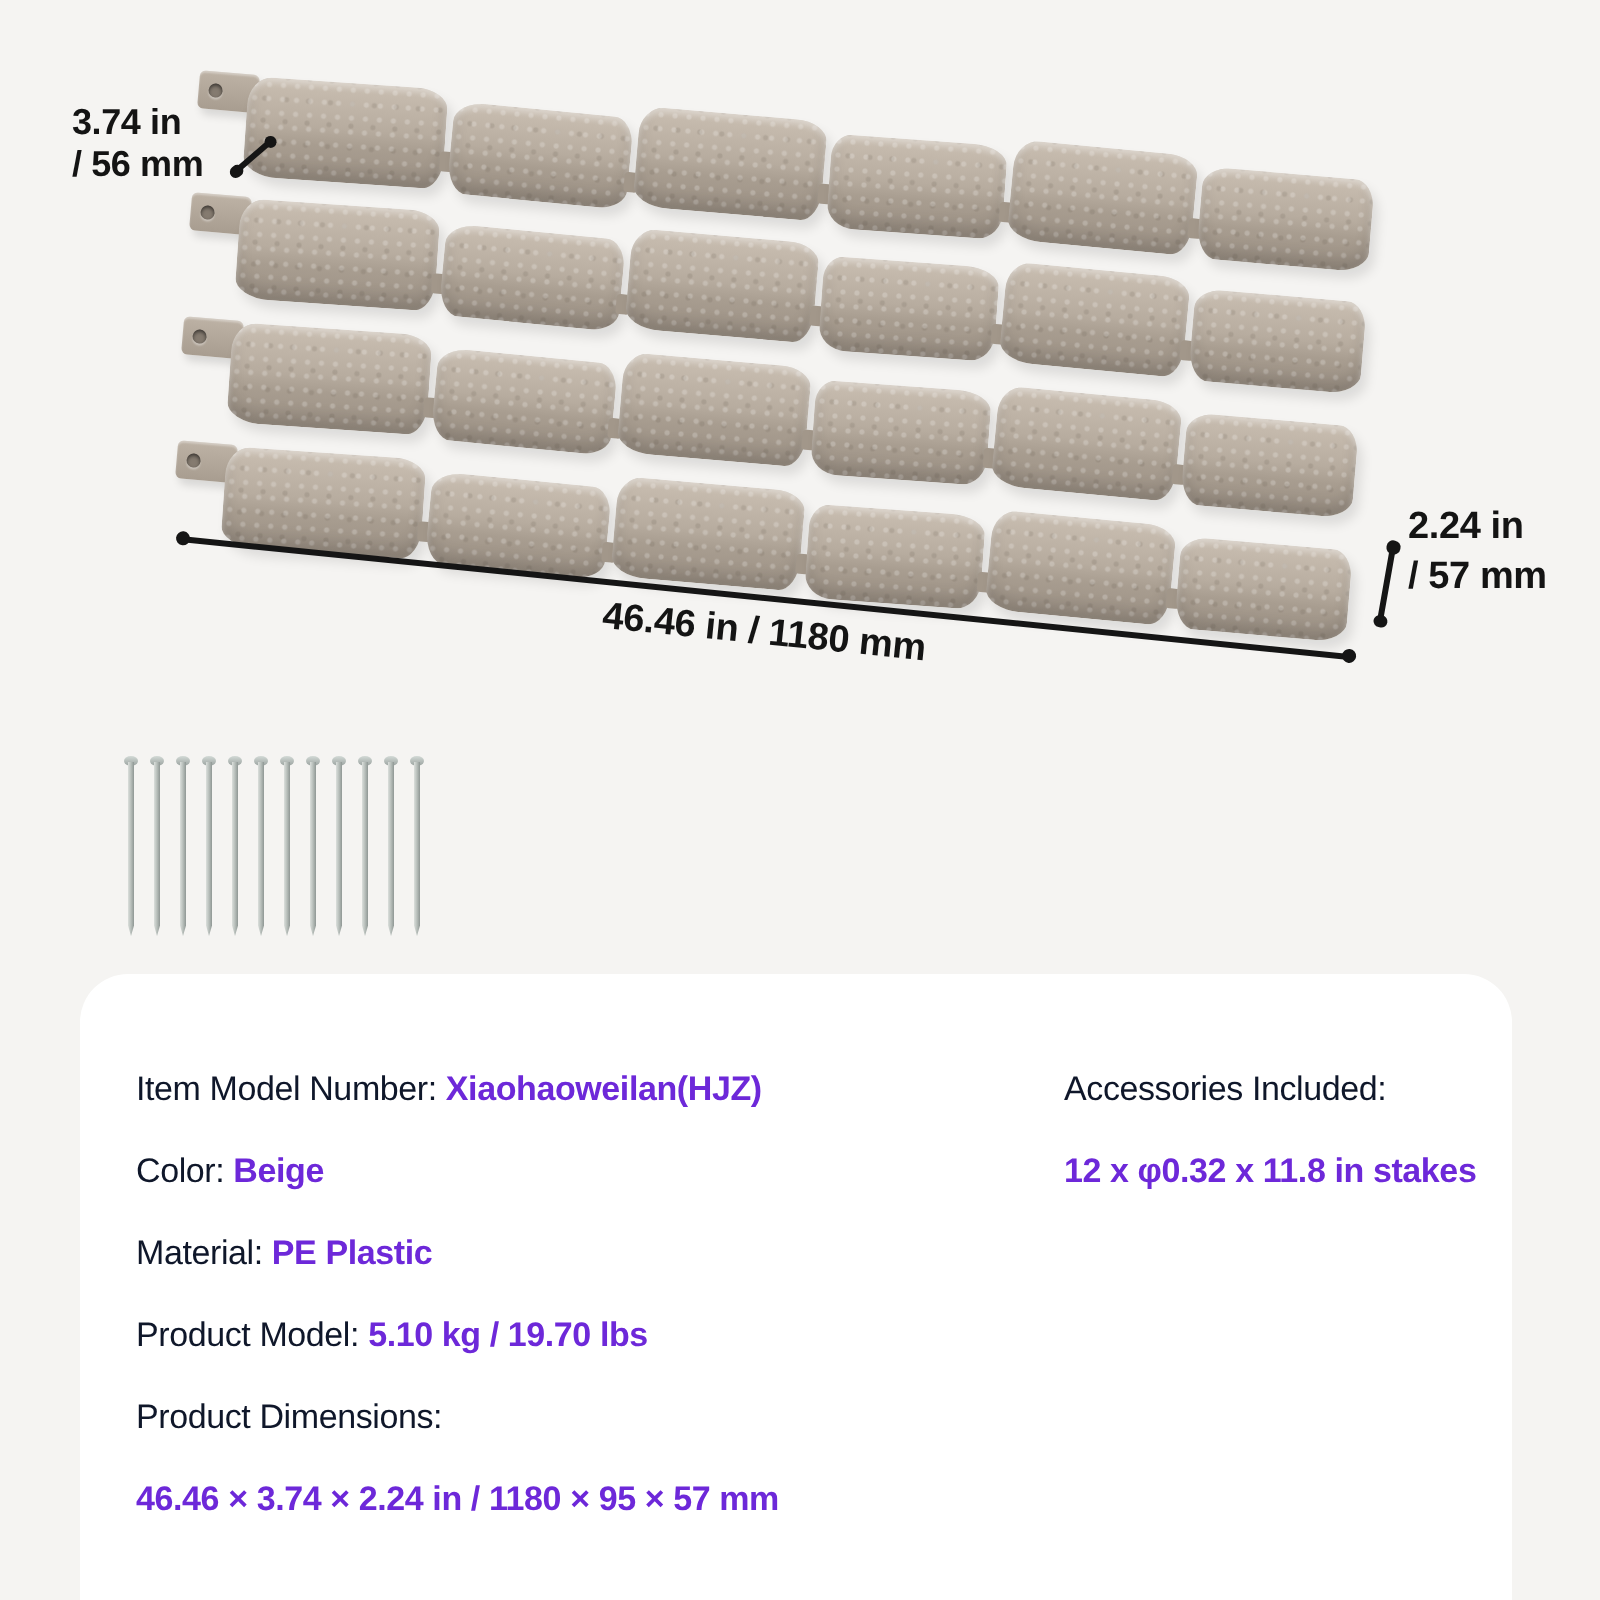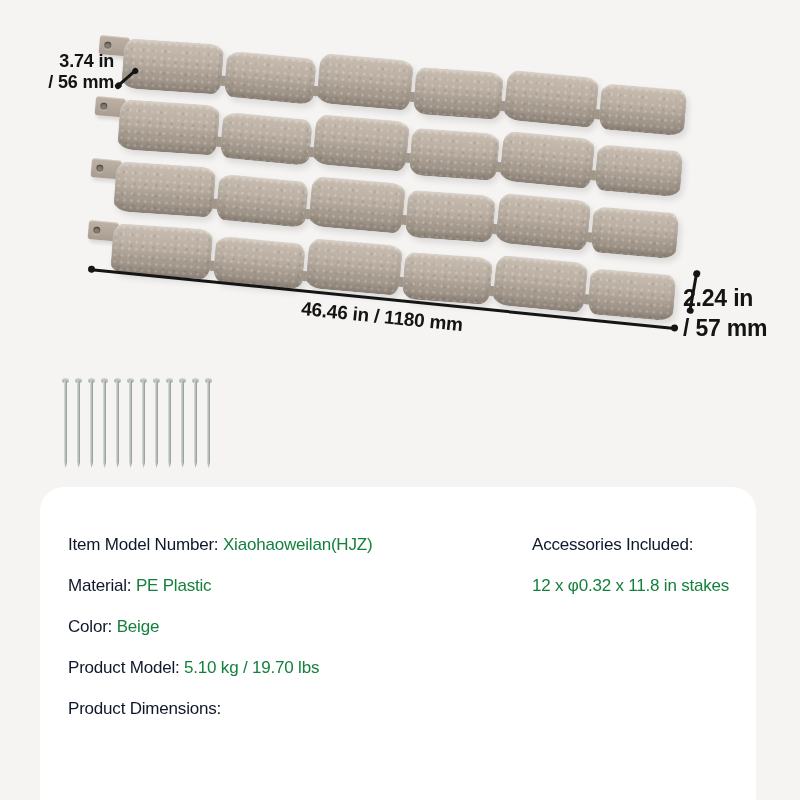--- a/index.html
+++ b/index.html
@@ -65,23 +65,23 @@
   }
   .dim-line::before{left:-2px;transform:translateY(-50%);}
   .dim-line::after{right:-2px;transform:translateY(-50%);}
   #height-arrow{left:117px;top:85px;width:25px;height:3px;transform:rotate(-41deg);}
   #height-arrow::before,#height-arrow::after{width:6.5px;height:6.5px;}
   #length-line{left:90px;top:268px;width:589px;transform:rotate(5.76deg);}
   #depth-line{left:697px;top:271px;width:40px;height:2.5px;transform:rotate(100deg);}
   #depth-line::before,#depth-line::after{width:6.5px;height:6.5px;}
 
   .dim-label{position:absolute;font-weight:700;color:#141414;letter-spacing:-.2px;}
-  #height-label{left:36px;top:51px;width:78px;text-align:right;font-size:18px;line-height:1.16;}
+  #height-label{left:36px;top:51px;width:78px;font-size:18px;line-height:1.16;}
   #length-label{left:262px;top:306px;width:240px;text-align:center;font-size:19px;transform:rotate(5.76deg);}
-  #depth-label{left:683px;top:252px;font-size:23px;line-height:1.3;margin-top:32px;}
+  #depth-label{left:704px;top:252px;font-size:19px;line-height:1.3;}
 
   
   .stakes{position:absolute;left:62px;top:378px;display:flex;gap:6px;}
   .stake{position:relative;width:7px;height:90px;}
   .stake::before{
     content:"";position:absolute;top:0;left:0;width:7px;height:5px;border-radius:50%;
     background:linear-gradient(180deg,#d3dad6,#9aa29f);
   }
   .stake::after{
     content:"";position:absolute;top:3px;left:2px;width:3px;height:87px;
@@ -90,21 +90,21 @@
   }
 
   
   .card{
     position:absolute;left:40px;top:487px;width:716px;height:360px;
     background:#ffffff;border-radius:24px;
     padding:49px 0 0 28px;box-sizing:border-box;
   }
   .spec-line{font-size:17px;line-height:1;margin-bottom:24px;white-space:nowrap;letter-spacing:-.2px;}
   .spec-line .lbl{color:#0f172a;font-weight:400;}
-  .spec-line .val{color:#15803d;font-weight:400;}
+  .spec-line .val{color:#6d28d9;font-weight:700;}
   .col-right{position:absolute;left:480px;top:49px;margin-left:12px;}
 </style>
 </head>
 <body>
 
 <div class="layer">
 
   <div class="layer">
       <div class="strip" style="left: 98px; top: 33px;">
         <div class="tab">
@@ -178,23 +178,24 @@
       <div class="stake"></div>
       <div class="stake"></div>
       <div class="stake"></div>
       <div class="stake"></div>
       <div class="stake"></div>
     </div>
 
   <div class="card">
     <div class="col-left">
       <div class="spec-line"><span class="lbl">Item Model Number: </span><span class="val">Xiaohaoweilan(HJZ)</span></div>
+      <div class="spec-line"><span class="lbl">Color: </span><span class="val">Beige</span></div>
       <div class="spec-line"><span class="lbl">Material:  </span><span class="val">PE Plastic</span></div>
-      <div class="spec-line"><span class="lbl">Color: </span><span class="val">Beige</span></div>
       <div class="spec-line"><span class="lbl">Product Model: </span><span class="val">5.10 kg / 19.70 lbs</span></div>
       <div class="spec-line"><span class="lbl">Product Dimensions:</span><span class="val"></span></div>
+      <div class="spec-line"><span class="lbl"></span><span class="val">46.46 × 3.74 × 2.24 in / 1180 × 95 × 57 mm</span></div>
     </div>
     <div class="col-right">
       <div class="spec-line"><span class="lbl">Accessories Included:</span><span class="val"></span></div>
       <div class="spec-line"><span class="lbl"></span><span class="val">12 x φ0.32 x 11.8 in stakes</span></div>
     </div>
   </div>
 </div>
 
 </body></html>

